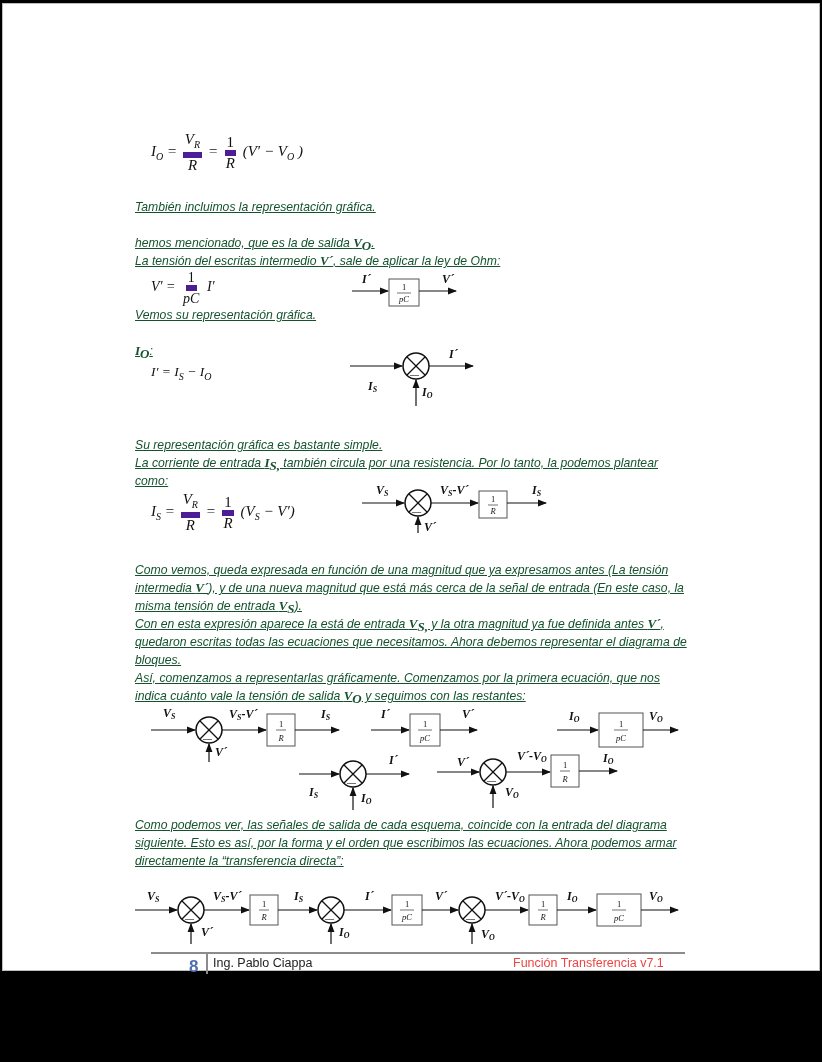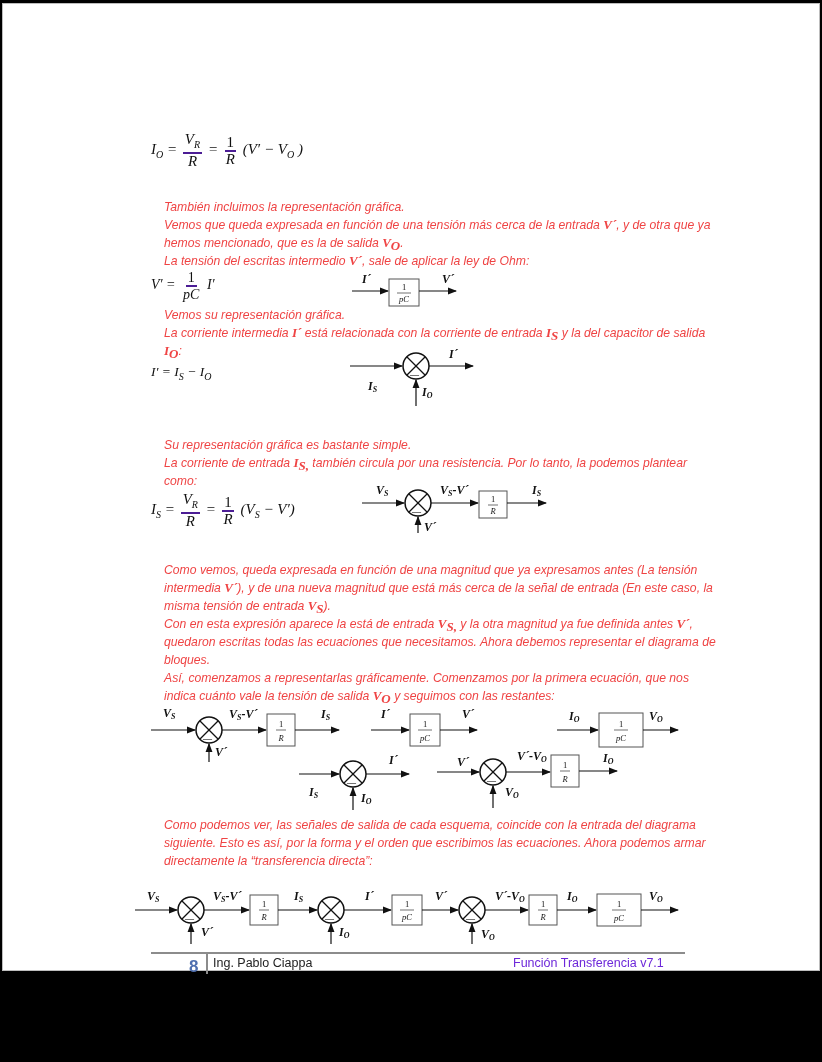--- a/index.html
+++ b/index.html
@@ -1,37 +1,37 @@
 <!DOCTYPE html>
 <html><head>
 <meta charset="utf-8">
 <style>
   html, body { margin:0; padding:0; }
   body { width:822px; height:1062px; background:#000; position:relative; overflow:hidden;
          font-family:"Liberation Sans", sans-serif; }
   .page { position:absolute; left:2px; top:3px; width:818px; height:968px; background:#fff;
           border:1px solid #bdbdbd; box-sizing:border-box; }
-  .txt { position:absolute; left:161px; font-style:italic; font-size:12.2px; color:#ef4444;
-         white-space:nowrap; line-height:16px; }
+  .txt { position:absolute; left:132px; font-style:italic; font-size:12.2px; color:#14532d;
+         white-space:nowrap; line-height:16px;text-decoration:underline; }
   .b { font-family:"Liberation Serif", serif; font-weight:bold; font-style:italic; font-size:13px; }
   .eq { position:absolute; font-family:"Liberation Serif", serif; font-style:italic; font-size:15px; color:#111; white-space:nowrap; }
   .frac { display:inline-flex; flex-direction:column; align-items:center; vertical-align:middle; margin:0 2px; }
-  .frac .num { border-bottom:2px solid #4c1d95; padding:0 2px; line-height:15px; }
+  .frac .num { border-bottom:6px solid #4c1d95; padding:0 2px; line-height:15px; }
   .frac .den { line-height:15px; padding:0 2px; }
   .up { font-style:normal; }
   sub { font-size:10px; }
   svg.dg { position:absolute; overflow:visible; }
   svg.dg text { font-family:"Liberation Serif", serif; font-weight:bold; font-style:italic; font-size:12px; fill:#111; }
   svg.dg text.blk { font-weight:normal; font-style:normal; font-size:8.5px; }
   svg.dg text.blki { font-weight:normal; font-style:italic; font-size:8.5px; }
   .footer-line { position:absolute; left:148px; top:948px; width:534px; height:2px; background:#8c8c8c; }
   .footer-sep { position:absolute; left:203px; top:950px; width:2px; height:20px; background:#8c8c8c; }
   .pagenum { position:absolute; left:186px; top:953px; font-size:17px; font-weight:bold; color:#4f6fb0; }
   .author { position:absolute; left:210px; top:952px; font-size:12.5px; color:#222; }
-  .doctitle { position:absolute; left:510px; top:952px; font-size:12.5px; color:#6d28d9; }
+  .doctitle { position:absolute; left:510px; top:952px; font-size:12.5px; color:#ef4444; }
 </style>
 </head>
 <body>
 
 <div class="page">
 
   <div class="eq" style="left:148px; top:128px;">
     <span>I</span><sub>O</sub>
     <span> = </span>
     <span class="frac">
@@ -40,21 +40,20 @@
       </span>
     <span> = </span>
     <span class="frac">
         <span class="num up">1</span>
         <span class="den">R</span>
       </span>
     <span>(V′ − V</span><sub>O</sub><span> )</span>
   </div>
 
   <div class="txt" style="top:195px;"><span>También incluimos la representación gráfica.</span></div>
-  <div class="txt" style="top:213px;"><span>Vemos que queda expresada en función de una tensión más cerca de la entrada </span><span class="b">V´</span><span>, y de otra que ya</span></div>
   <div class="txt" style="top:231px;"><span>hemos mencionado, que es la de salida </span><span class="b">V</span><sub class="b">O</sub><span>.</span></div>
   <div class="txt" style="top:249px;"><span>La tensión del escritas intermedio </span><span class="b">V´</span><span>, sale de aplicar la ley de Ohm:</span></div>
 
   <div class="eq" style="left:148px; top:266px; font-size:14px;">
     <span>V′ =</span>
     <span class="frac">
         <span class="num up">1</span>
         <span class="den">pC</span>
       </span>
     <span>I′</span>
@@ -70,21 +69,20 @@
     <line x1="2" y1="22" x2="38" y2="22" stroke="#111" stroke-width="1.2" marker-end="url(#ar)"></line>
     <rect x="39" y="10" width="30" height="27" fill="#fff" stroke="#555"></rect>
     <text class="blk" x="54" y="21" text-anchor="middle">1</text>
     <line x1="47" y1="24" x2="61" y2="24" stroke="#111" stroke-width="0.6"></line>
     <text class="blki" x="54" y="33" text-anchor="middle">pC</text>
     <line x1="69" y1="22" x2="106" y2="22" stroke="#111" stroke-width="1.2" marker-end="url(#ar)"></line>
     <text x="92" y="14">V´</text>
   </svg>
 
   <div class="txt" style="top:303px;"><span>Vemos su representación gráfica.</span></div>
-  <div class="txt" style="top:321px;"><span>La corriente intermedia </span><span class="b">I´</span><span> está relacionada con la corriente de entrada </span><span class="b">I</span><sub class="b">S</sub><span> y la del capacitor de salida</span></div>
   <div class="txt" style="top:339px;"><span class="b">I</span><sub class="b">O</sub><span>:</span></div>
 
   <div class="eq" style="left:148px; top:360px; font-size:13.5px;">
     <span>I′ = I</span><sub>S</sub><span>  − I</span><sub>O</sub>
   </div>
 
   <svg class="dg" style="left:345px; top:340px;" width="140" height="65">
     <line x1="2" y1="22" x2="54" y2="22" stroke="#111" stroke-width="1.2" marker-end="url(#ar)"></line>
     <circle cx="68" cy="22" r="13" fill="#fff" stroke="#111" stroke-width="1.5"></circle>
     <line x1="59" y1="13" x2="77" y2="31" stroke="#111" stroke-width="1.3"></line>

